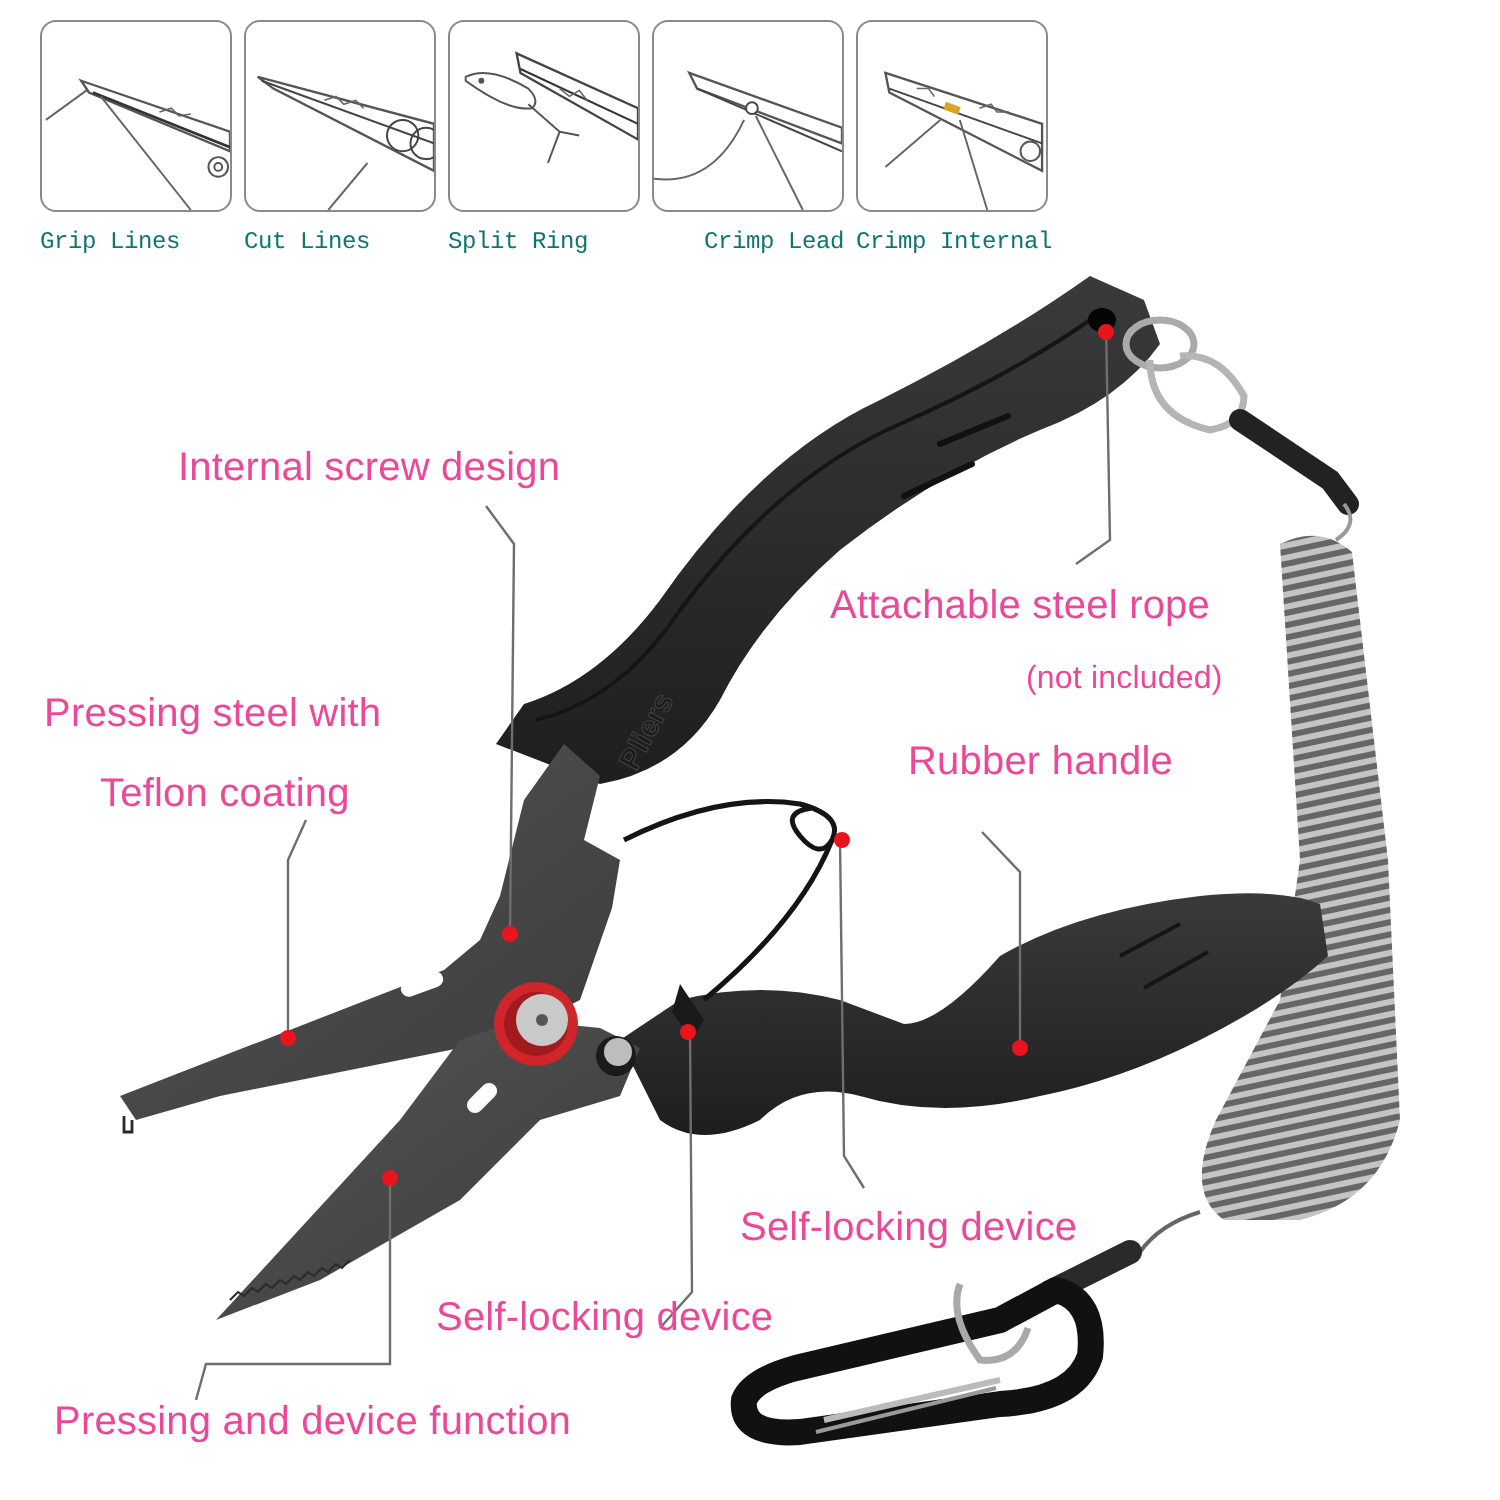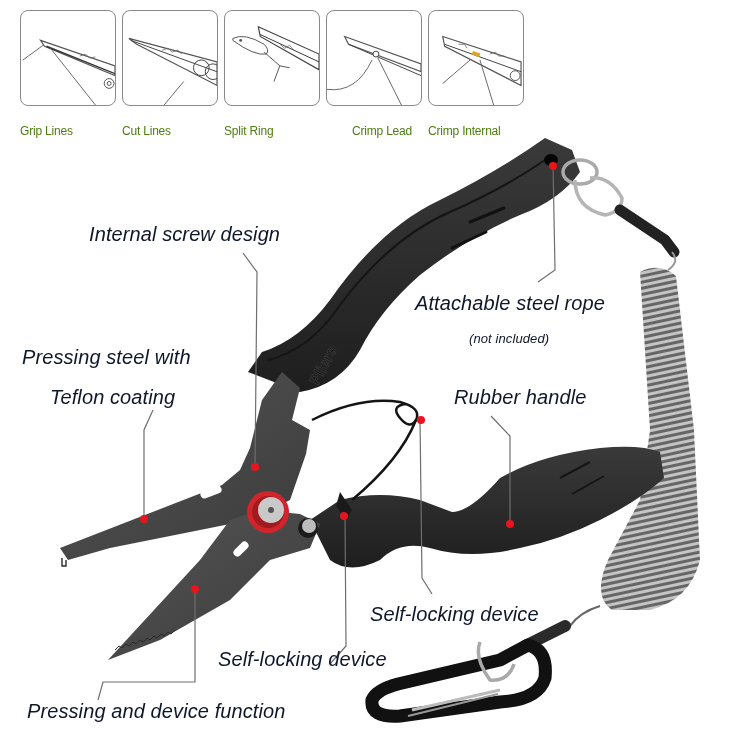--- a/index.html
+++ b/index.html
@@ -1,25 +1,25 @@
 <!DOCTYPE html>
 <html><head>
 <meta charset="utf-8">
 <style>
   html, body { margin: 0; padding: 0; background: #ffffff; }
   body { width: 750px; height: 750px; position: relative; overflow: hidden;
          font-family: "Liberation Sans", "DejaVu Sans", sans-serif; color: #111; }
   .panel { position: absolute; top: 10px; width: 96px; height: 96px;
            border: 1.5px solid #8a8a8a; border-radius: 8px; background: #fff; box-sizing: border-box; overflow: hidden; }
   .panel svg { width: 100%; height: 100%; display: block; }
-  .panel-label { position: absolute; top: 124px; font-size: 12px; color: #4d7c0f;
-                 font-family: Liberation Sans, sans-serif; letter-spacing: -0.2px; white-space: nowrap; }
+  .panel-label { position: absolute; top: 114px; font-size: 12px; color: #0f766e;
+                 font-family: Liberation Mono, monospace; letter-spacing: -0.2px; white-space: nowrap; }
   #scene { position: absolute; left: 0; top: 0; width: 750px; height: 750px; }
-  .callout { position: absolute; font-size: 20px; color: #0f172a; white-space: nowrap; letter-spacing: 0.1px; font-style: italic; }
-  .callout.small { font-size: 13px; }
+  .callout { position: absolute; font-size: 20px; color: #ec4899; white-space: nowrap; letter-spacing: 0.1px; }
+  .callout.small { font-size: 16px; margin-left: 44px; }
 </style>
 </head>
 <body>
 
 <div class="panel" style="left:20px;">
   <svg viewBox="0 0 96 96">
     <path d="M2 50 L24 34" stroke="#666" stroke-width="1" fill="none"></path>
     <path d="M20 30 L96 56 L96 66 L24 36 Z" fill="#fff" stroke="#555" stroke-width="1.2"></path>
     <path d="M26 36 L96 64" stroke="#333" stroke-width="1.4"></path>
     <path d="M60 46 l6 -2 l4 4 l6 -1" stroke="#666" fill="none" stroke-width="0.8"></path>
@@ -169,16 +169,16 @@
     <circle cx="344" cy="516" r="4"></circle>
     <circle cx="195" cy="589" r="4"></circle>
   </g>
 </svg>
 
 <div class="callout" style="left:89px; top:223px;">Internal screw design</div>
 <div class="callout" style="left:415px; top:292px;">Attachable steel rope</div>
 <div class="callout small" style="left:469px; top:331px;">(not included)</div>
 <div class="callout" style="left:22px; top:346px;">Pressing steel with</div>
 <div class="callout" style="left:50px; top:386px;text-align:center;">Teflon coating</div>
-<div class="callout" style="left:454px; top:386px;">Rubber handle</div>
+<div class="callout" style="left:454px; top:370px;">Rubber handle</div>
 <div class="callout" style="left:370px; top:603px;">Self-locking device</div>
 <div class="callout" style="left:218px; top:648px;">Self-locking device</div>
 <div class="callout" style="left:27px; top:700px;">Pressing and device function</div>
 
 </body></html>

